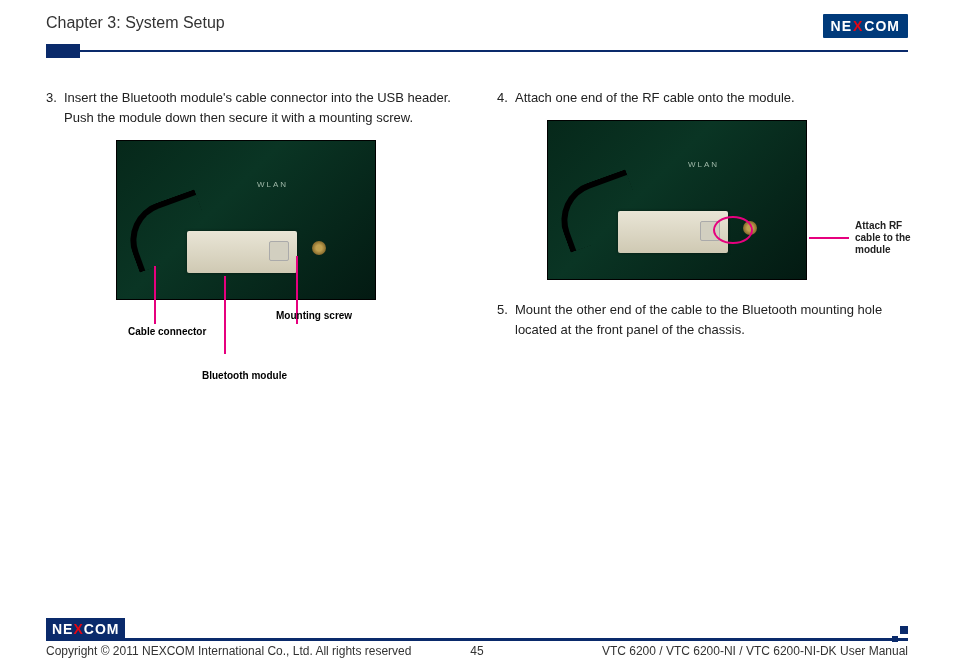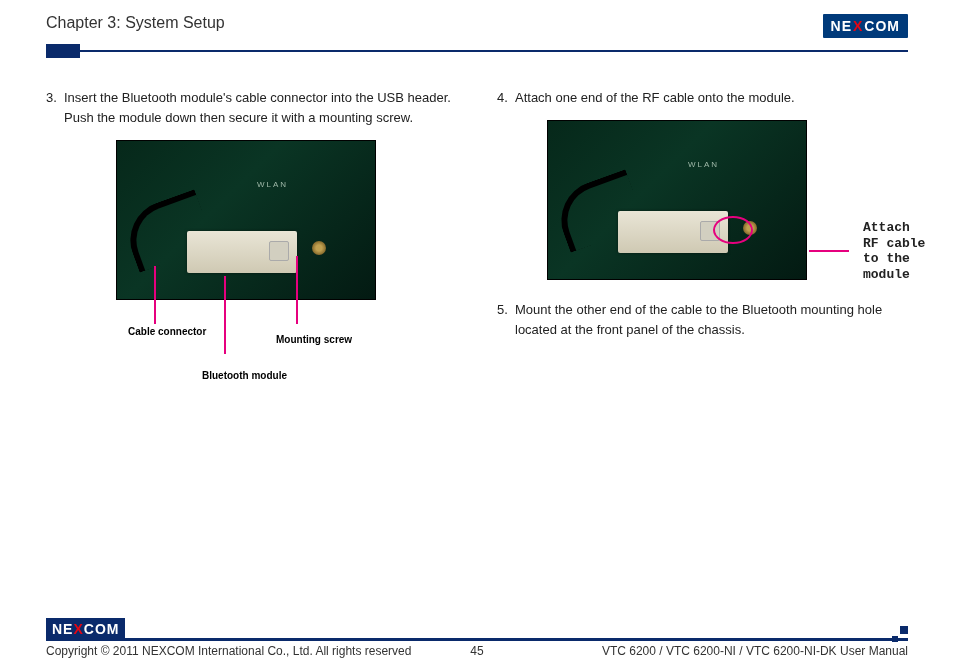--- a/index.html
+++ b/index.html
@@ -137,24 +137,23 @@
   
   .side-anno {
     position: absolute;
     display: flex;
     align-items: center;
   }
   .side-anno .hline {
     width: 40px; height: 2px; background: #e6007e;
   }
   .side-anno .txt {
-    font-size: 13px; font-weight: 700; line-height: 1.2;
-    margin-left: 14px;
+    font-size: 10px; font-weight: 700; line-height: 1.2;
+    margin-left: 6px;
     width: 70px;
-    font-family: Liberation Mono, monospace;
   }
   .footer {
     position: absolute;
     left: 46px; right: 46px; bottom: 14px;
   }
   .footer-line {
     height: 3px;
     background: #0a2a6b;
     margin-bottom: 3px;
     position: relative;
@@ -217,21 +216,21 @@
       </div>
       <div class="callouts">
 
         <div class="callout-line" style="left:38px; top:-40px; height:58px;"></div>
         <div class="callout-label" style="left:12px; top:20px;">Cable connector</div>
 
         <div class="callout-line" style="left:108px; top:-30px; height:78px;"></div>
         <div class="callout-label" style="left:86px; top:64px;">Bluetooth module</div>
 
         <div class="callout-line" style="left:180px; top:-50px; height:68px;"></div>
-        <div class="callout-label" style="left:160px; top:28px;">Mounting screw</div>
+        <div class="callout-label" style="left:160px; top:4px;">Mounting screw</div>
       </div>
     </div>
   </div>
 
   <div class="col">
     <div class="step">
       <div class="num">4.</div>
       <div class="txt">Attach one end of the RF cable onto the module.</div>
     </div>
 

